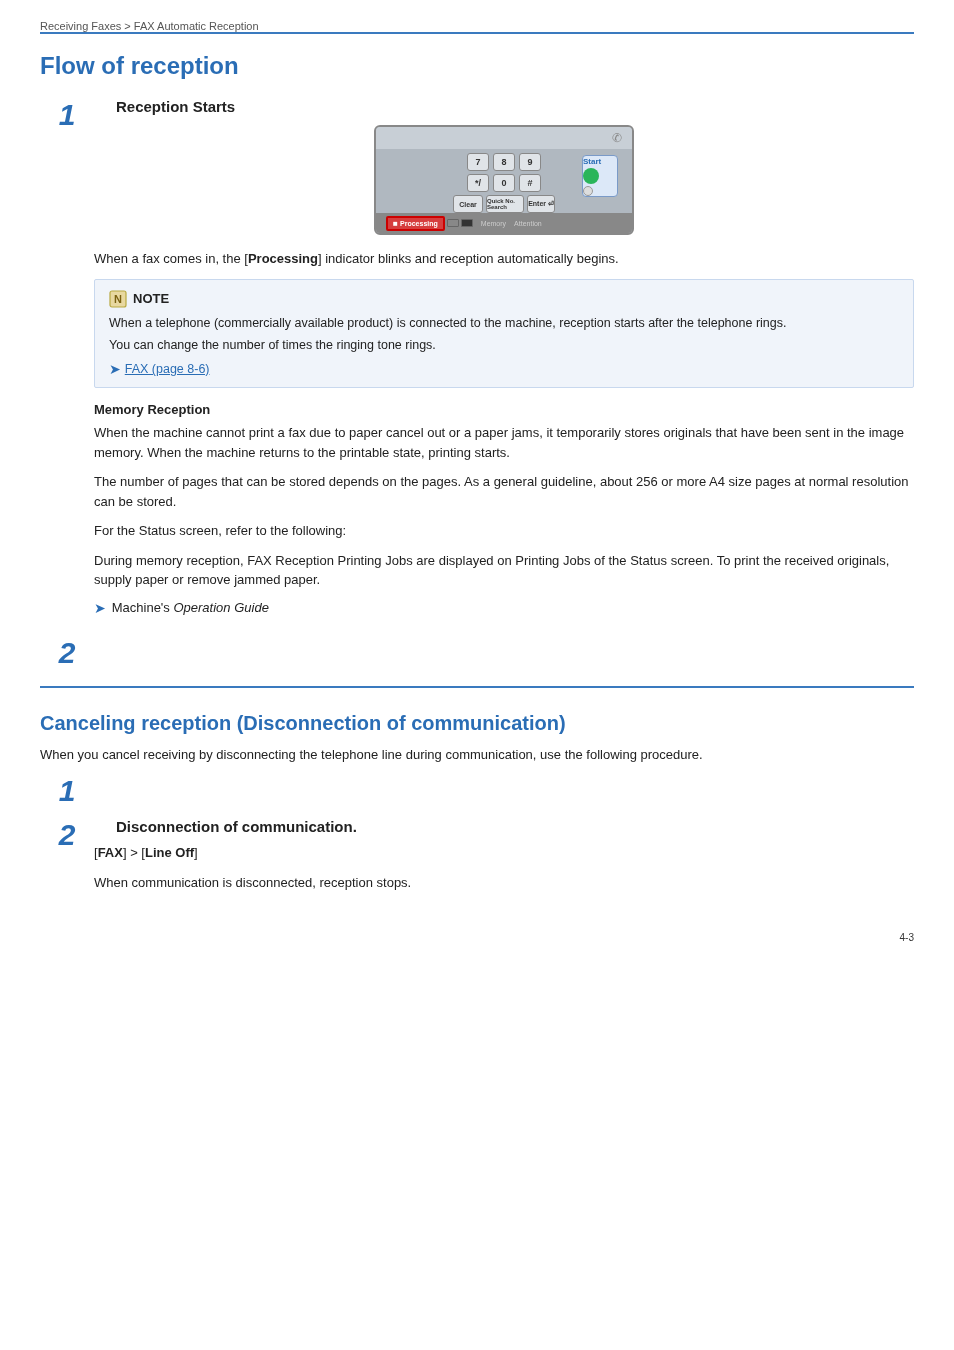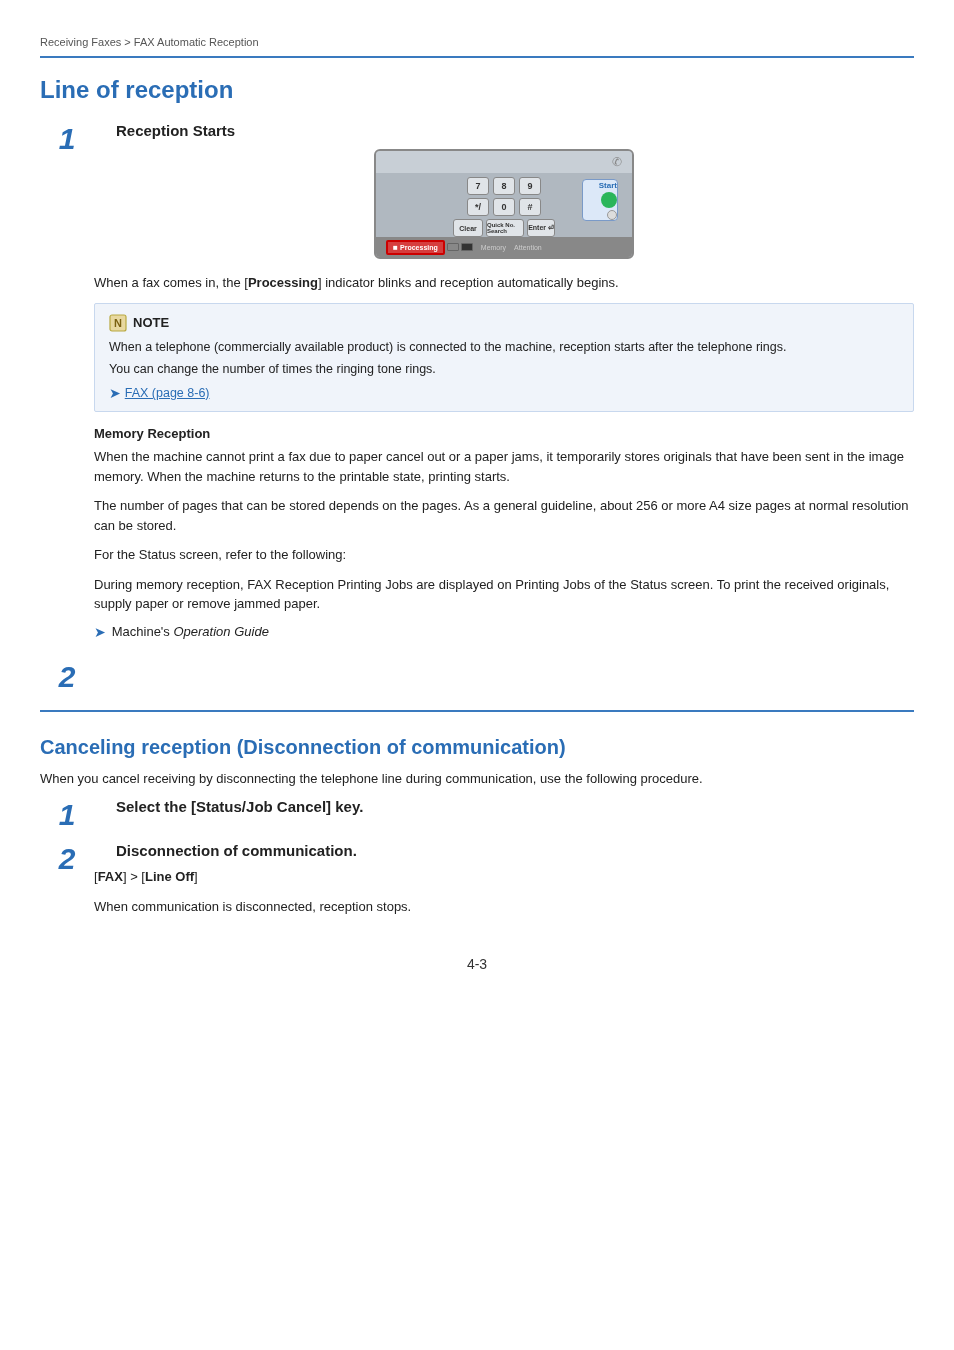--- a/index.html
+++ b/index.html
@@ -13,22 +13,21 @@
       padding: 0;
     }
     .page {
       padding: 20px 40px 40px 40px;
     }
     .breadcrumb {
       font-size: 11px;
       color: #555;
       margin-bottom: 6px;
       border-bottom: 2px solid #3a7abf;
-      padding-bottom: 8px;
-      margin-top: 16px;
+      padding-bottom: 0;
     }
     .section-title {
       color: #2a6db5;
       font-size: 24px;
       font-weight: bold;
       margin: 18px 0 18px 0;
     }
     .section-title-2 {
       color: #2a6db5;
       font-size: 20px;
@@ -112,21 +111,21 @@
       position: absolute;
       right: 14px;
       top: 28px;
       background: #dce8f8;
       border: 1px solid #7a9ac8;
       border-radius: 4px;
       width: 36px;
       height: 42px;
       display: flex;
       flex-direction: column;
-      align-items: flex-end;
+      align-items: flex-start;
       justify-content: center;
       font-size: 8px;
       font-weight: bold;
       color: #2a6db5;
     }
     .start-circle {
       width: 16px;
       height: 16px;
       border-radius: 50%;
       background: #2ab55a;
@@ -223,42 +222,42 @@
       display: flex;
       align-items: center;
       gap: 6px;
       margin: 6px 0;
     }
     .bullet-arrow-icon {
       color: #2a6db5;
       font-size: 14px;
     }
     .page-number {
-      text-align: center;
-      font-size: 14px;
+      text-align: right;
+      font-size: 10px;
       color: #333;
       margin-top: 30px;
     }
     .divider {
       border: none;
       border-top: 2px solid #3a7abf;
       margin: 18px 0 6px 0;
     }
     .step2-row {
       margin-top: 4px;
     }
   </style>
 </head>
 <body>
 
 <div class="page">
 
   <div class="breadcrumb">Receiving Faxes &gt; FAX Automatic Reception</div>
 
-  <div class="section-title">Line of reception</div>
+  <div class="section-title">Flow of reception</div>
 
   <div class="step-row">
     <div class="step-number">1</div>
     <div class="step-content">
       <div class="step-heading">Reception Starts</div>
 
       <div class="step-image-wrap">
         <div class="fax-panel">
 
           <div class="fax-panel-top">
@@ -339,23 +338,20 @@
     </div>
   </div>
 
   <hr class="divider">
 
   <div class="section-title-2">Canceling reception (Disconnection of communication)</div>
   <div class="body-text">When you cancel receiving by disconnecting the telephone line during communication, use the following procedure.</div>
 
   <div class="step-row" style="margin-top:10px;">
     <div class="step-number">1</div>
-    <div class="step-content">
-      <div class="step-heading">Select the [Status/Job Cancel] key.</div>
-    </div>
   </div>
 
   <div class="step-row" style="margin-top:4px;">
     <div class="step-number">2</div>
     <div class="step-content">
       <div class="step-heading">Disconnection of communication.</div>
       <div class="body-text">
         [<strong>FAX</strong>] &gt; [<strong>Line Off</strong>]
       </div>
       <div class="body-text">When communication is disconnected, reception stops.</div>

